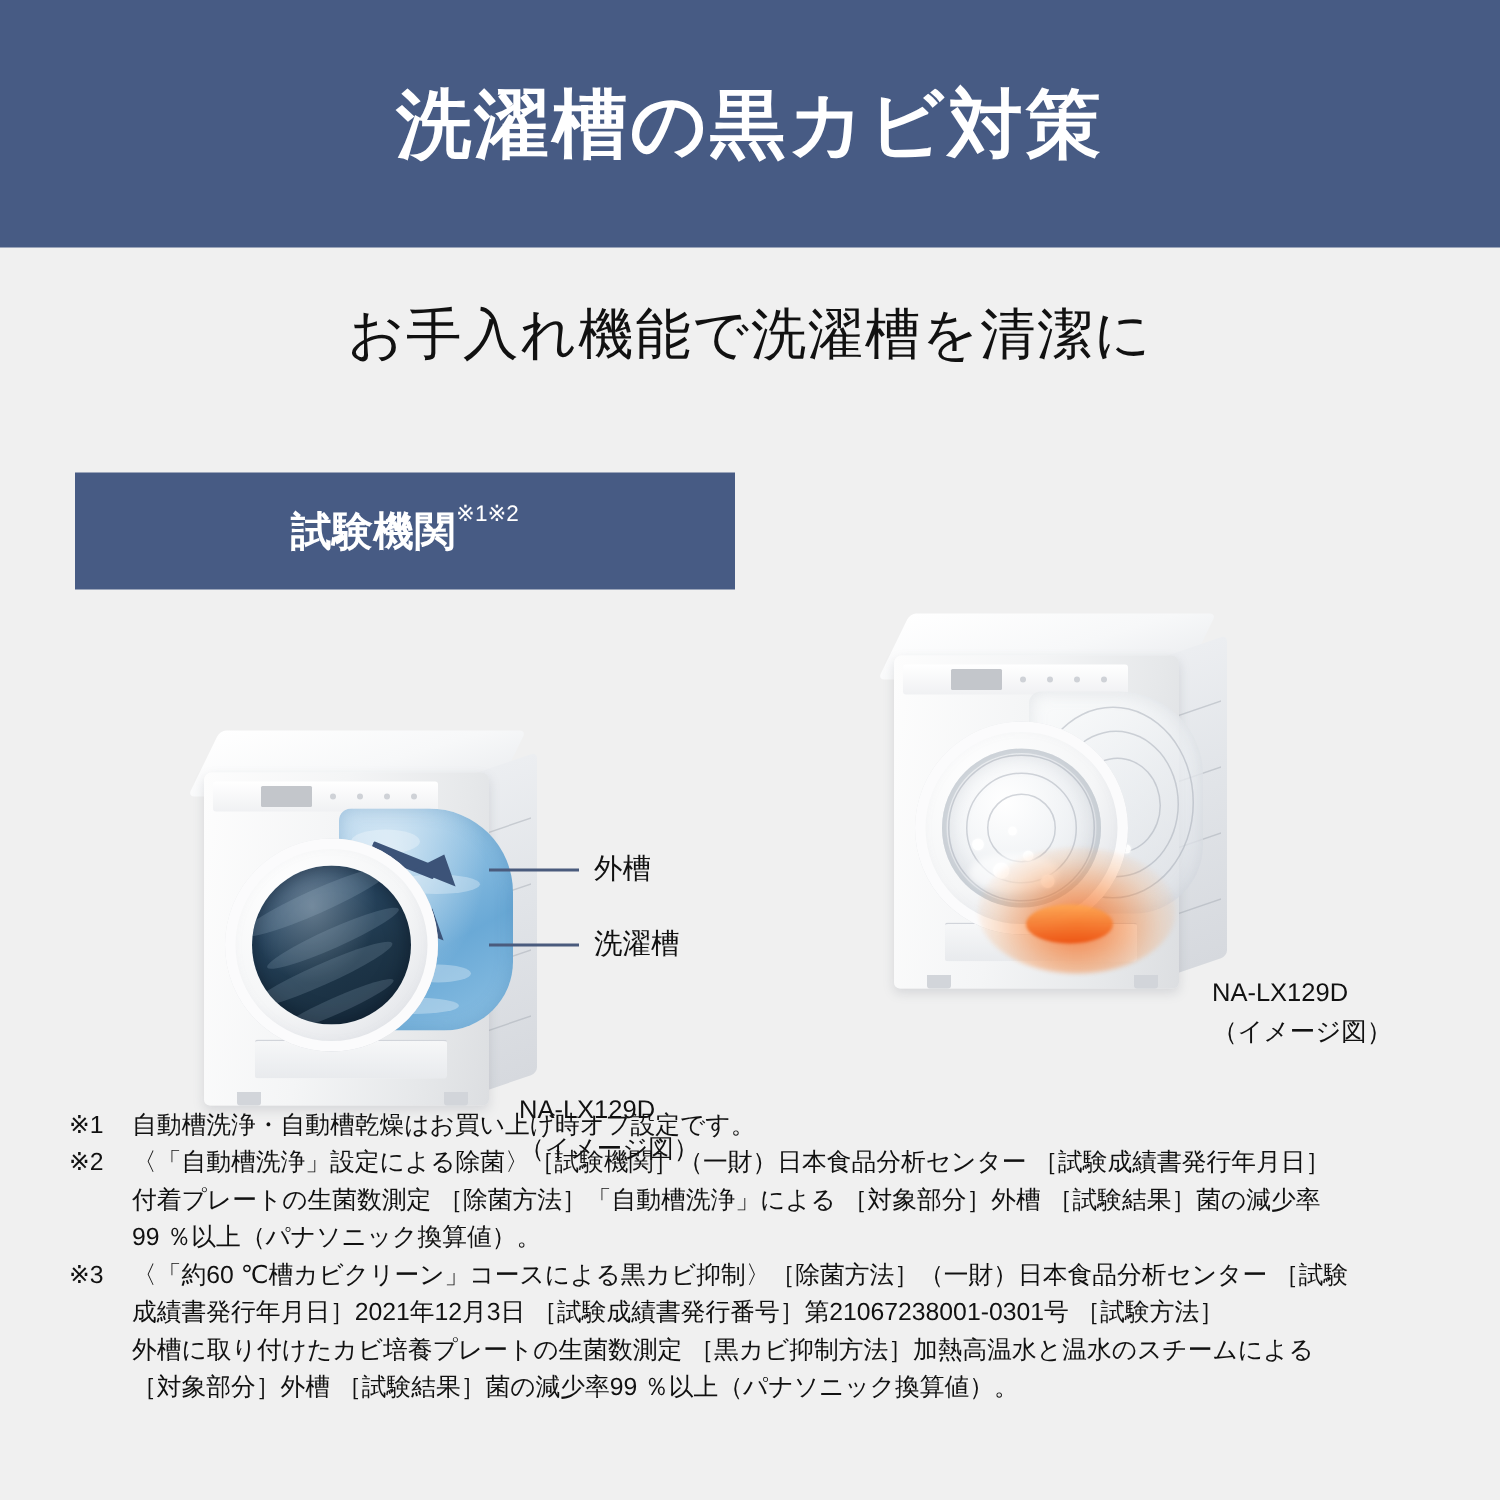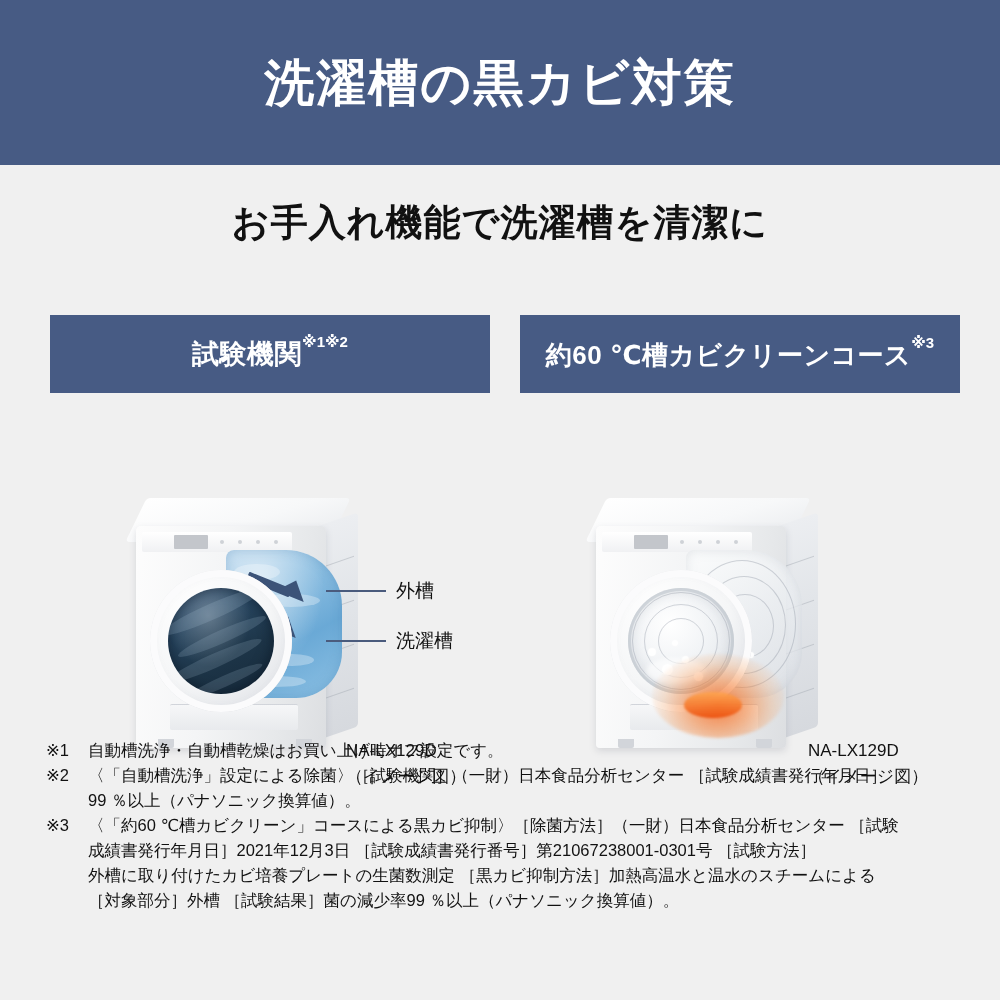--- a/index.html
+++ b/index.html
@@ -34,21 +34,21 @@
   }
 
   
   .subtitle {
     position: absolute;
     left: 0;
     top: 200px;
     width: 1000px;
     text-align: center;
     font-size: 37px;
-    font-weight: bold;
+    font-weight: normal;
     color: #111111;
     letter-spacing: 1px;
     line-height: 1.25;
   }
 
   
   .columns {
     position: absolute;
     left: 0;
     top: 315px;
@@ -74,33 +74,32 @@
   }
   .label-text {
     font-size: 27px;
     font-weight: bold;
     letter-spacing: 0.5px;
     line-height: 1;
   }
   .label-text.smaller { font-size: 26px; }
   .label-sup {
     font-size: 15px;
-    font-weight: bold;
+    font-weight: normal;
     vertical-align: super;
     position: relative;
     top: -6px;
     letter-spacing: 0;
   }
 
   
   .illus-area {
     position: relative;
     width: 100%;
     height: 322px;
-    margin-top: 11px;
   }
 
   
   .washer {
     position: absolute;
     width: 236px;
     height: 268px;
   }
   .washer.left-machine  { left: 78px; top: 88px; }
   .washer.right-machine { left: 68px; top: 88px; }
@@ -450,23 +449,20 @@
       <div class="model-caption left-cap">
         <div>NA-LX129D</div>
         <div>（イメージ図）</div>
       </div>
 
     </div>
   </div>
 
   <div class="column right">
 
-    <div class="label-box">
-      <span class="label-text smaller"><span>約60 ℃槽カビクリーンコース</span><span class="label-sup">※3</span></span>
-    </div>
 
     <div class="illus-area">
 
       <div class="washer right-machine">
         <div class="wm-top"></div>
         <div class="wm-side">
           <div class="wm-side-line" style="top:42px;"></div>
           <div class="wm-side-line" style="top:86px;"></div>
           <div class="wm-side-line" style="top:130px;"></div>
           <div class="wm-side-line" style="top:174px;"></div>
@@ -529,20 +525,21 @@
     <div class="fn-marker">※1</div>
     <div class="fn-body">
       <div class="fn-line">自動槽洗浄・自動槽乾燥はお買い上げ時オフ設定です。</div>
     </div>
   </div>
 
   <div class="fn-row">
     <div class="fn-marker">※2</div>
     <div class="fn-body">
       <div class="fn-line">〈「自動槽洗浄」設定による除菌〉［試験機関］（一財）日本食品分析センター ［試験成績書発行年月日］</div>
+      <div class="fn-line">付着プレートの生菌数測定 ［除菌方法］「自動槽洗浄」による ［対象部分］外槽 ［試験結果］菌の減少率</div>
       <div class="fn-line">99 ％以上（パナソニック換算値）。</div>
     </div>
   </div>
 
   <div class="fn-row">
     <div class="fn-marker">※3</div>
     <div class="fn-body">
       <div class="fn-line">〈「約60 ℃槽カビクリーン」コースによる黒カビ抑制〉［除菌方法］（一財）日本食品分析センター ［試験</div>
       <div class="fn-line">成績書発行年月日］2021年12月3日 ［試験成績書発行番号］第21067238001-0301号 ［試験方法］</div>
       <div class="fn-line">外槽に取り付けたカビ培養プレートの生菌数測定 ［黒カビ抑制方法］加熱高温水と温水のスチームによる</div>

